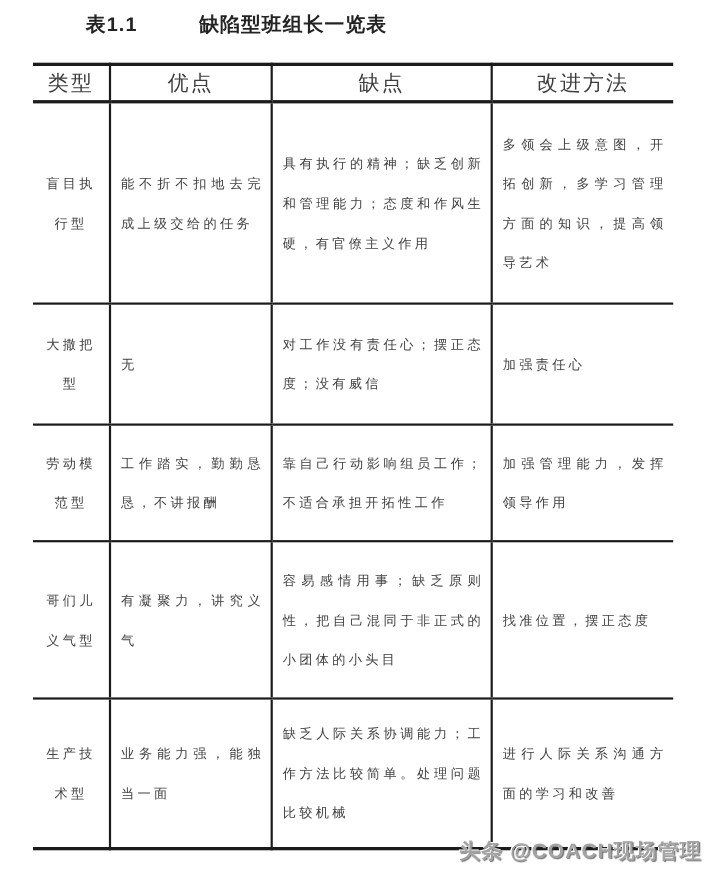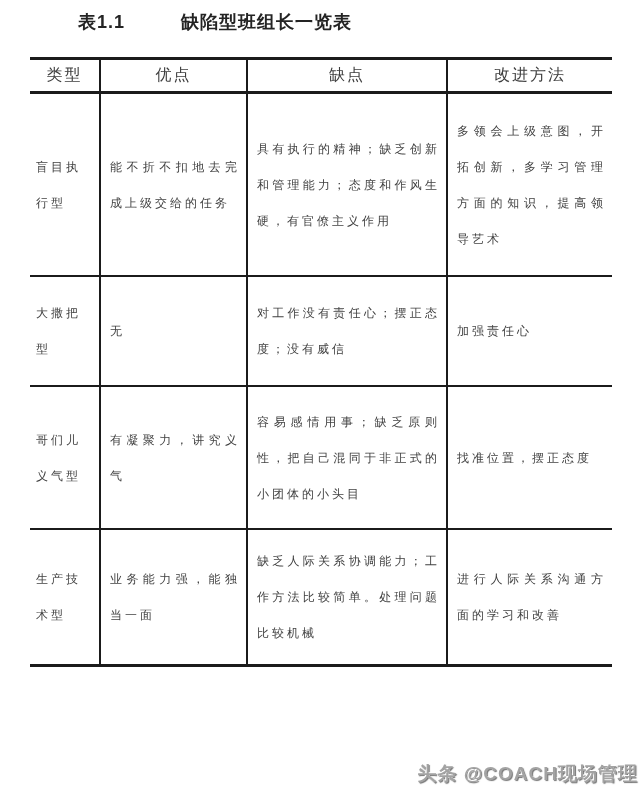--- a/index.html
+++ b/index.html
@@ -32,38 +32,38 @@
   }
   col.c-type { width: 70px; }
   col.c-pros { width: 147px; }
   col.c-cons { width: 200px; }
   col.c-impr { width: 165px; }
 
   th {
     height: 31px;
     border-bottom: 3px solid #1b1b1b;
     font-weight: normal;
-    font-size: 16px;
+    font-size: 19px;
     letter-spacing: 2px;
     text-align: center;
     color: #3d3d3d;
     padding: 0;
   }
   td {
     border-bottom: 2px solid #1b1b1b;
     font-size: 12px;
     letter-spacing: 3px;
     line-height: 36px;
     vertical-align: middle;
     color: #424242;
   }
   th + th, td + td { border-left: 2px solid #1b1b1b; }
 
   td.cell-type {
-    text-align: left;
+    text-align: center;
     padding: 0 6px;
   }
   td.cell-text {
     text-align: justify;
     text-justify: inter-character;
     line-break: strict;
     padding: 0 6px 0 9px;
   }
   tr.r0 td { height: 181px; }
   tr.r1 td { height: 108px; }
@@ -112,20 +112,26 @@
       <td class="cell-text">能不折不扣地去完成上级交给的任务</td>
       <td class="cell-text">具有执行的精神；缺乏创新和管理能力；态度和作风生硬，有官僚主义作用</td>
       <td class="cell-text">多领会上级意图，开拓创新，多学习管理方面的知识，提高领导艺术</td>
     </tr>
     <tr class="r1">
       <td class="cell-type">大撒把型</td>
       <td class="cell-text">无</td>
       <td class="cell-text">对工作没有责任心；摆正态度；没有威信</td>
       <td class="cell-text">加强责任心</td>
     </tr>
+    <tr class="r2">
+      <td class="cell-type">劳动模范型</td>
+      <td class="cell-text">工作踏实，勤勤恳恳，不讲报酬</td>
+      <td class="cell-text">靠自己行动影响组员工作；不适合承担开拓性工作</td>
+      <td class="cell-text">加强管理能力，发挥领导作用</td>
+    </tr>
     <tr class="r3">
       <td class="cell-type">哥们儿义气型</td>
       <td class="cell-text">有凝聚力，讲究义气</td>
       <td class="cell-text">容易感情用事；缺乏原则性，把自己混同于非正式的小团体的小头目</td>
       <td class="cell-text">找准位置，摆正态度</td>
     </tr>
     <tr class="r4">
       <td class="cell-type">生产技术型</td>
       <td class="cell-text">业务能力强，能独当一面</td>
       <td class="cell-text">缺乏人际关系协调能力；工作方法比较简单。处理问题比较机械</td>

